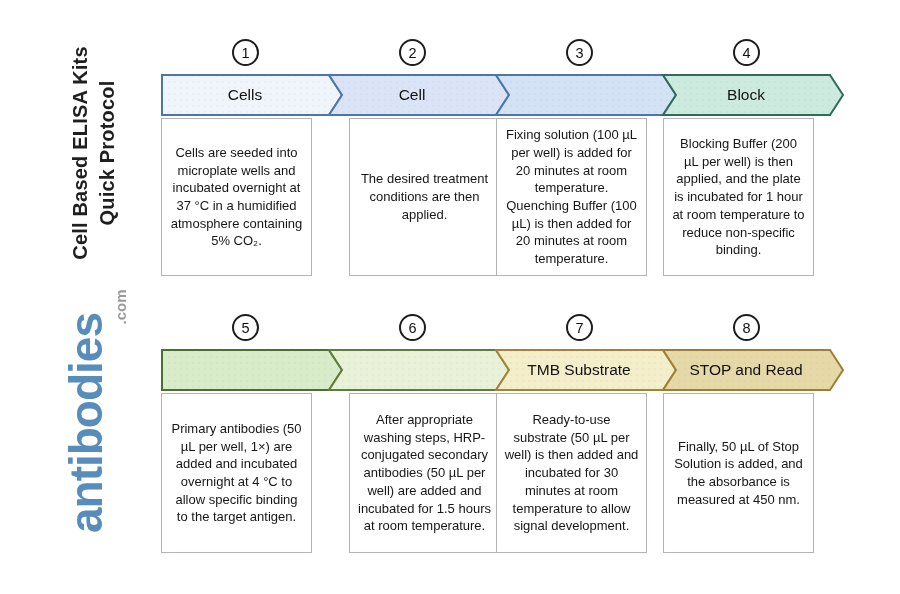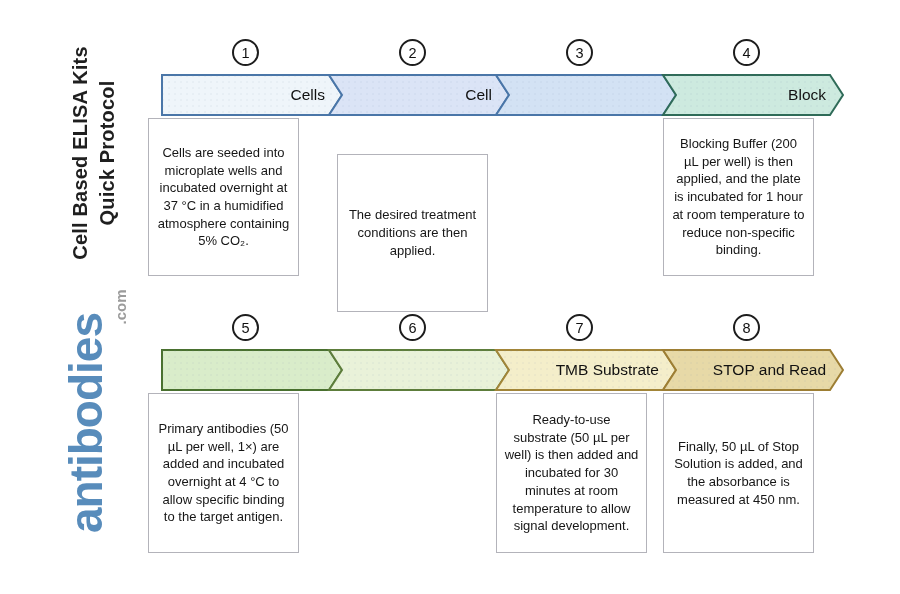--- a/index.html
+++ b/index.html
@@ -59,21 +59,21 @@
   
   .arrow-svg { position: absolute; left: 161px; width: 684px; height: 42px; }
   .row1-svg { top: 74px; }
   .row2-svg { top: 349px; }
 
   .step-label {
     position: absolute;
     width: 160px;
     height: 42px;
     line-height: 42px;
-    text-align: right;
+    text-align: center;
     font-size: 15.5px;
     color: #111111;
   }
   .row1-label { top: 74px; }
   .row2-label { top: 349px; }
 
   .badge {
     position: absolute;
     width: 27px;
     height: 27px;
@@ -101,22 +101,22 @@
     justify-content: center;
     text-align: center;
     padding: 8px 7px;
     font-size: 13px;
     line-height: 1.36;
     color: #161616;
   }
   .row1-box { top: 118px; height: 158px; }
   .row2-box { top: 393px; height: 160px; }
 
-  .c0 { left: 148px; }
-  .c1 { left: 337px; margin-top: 36px; }
+  .c0 { left: 161px; }
+  .c1 { left: 349px; }
   .c2 { left: 496px; }
   .c3 { left: 663px; }
   .l0 { left: 165px; }
   .l1 { left: 332px; }
   .l2 { left: 499px; }
   .l3 { left: 666px; }
   .b0 { left: 232px; }
   .b1 { left: 399px; }
   .b2 { left: 566px; }
   .b3 { left: 733px; }
@@ -166,20 +166,23 @@
   <div class="step-label row1-label l0">Cells</div>
   <div class="step-label row1-label l1">Cell</div>
   <div class="step-label row1-label l3">Block</div>
 
   <div class="desc-box row1-box c0">
       <span>Cells are seeded into microplate wells and incubated overnight at 37 °C in a humidified atmosphere containing 5% CO₂.</span>
     </div>
   <div class="desc-box row1-box c1">
       <span>The desired treatment conditions are then applied.</span>
     </div>
+  <div class="desc-box row1-box c2">
+      <span>Fixing solution (100 µL per well) is added for 20 minutes at room temperature. Quenching Buffer (100 µL) is then added for 20 minutes at room temperature.</span>
+    </div>
   <div class="desc-box row1-box c3">
       <span>Blocking Buffer (200 µL per well) is then applied, and the plate is incubated for 1 hour at room temperature to reduce non-specific binding.</span>
     </div>
 
   <div class="badge row2-badge b0">
       <span>5</span>
     </div>
   <div class="badge row2-badge b1">
       <span>6</span>
     </div>
@@ -200,20 +203,23 @@
     <polygon stroke-width="2" points="502,1 669,1 682,21 669,41 502,41 515,21" fill="#e7d9a7" stroke="#9d7e33"></polygon>
     <polygon points="502,1 669,1 682,21 669,41 502,41 515,21" fill="url(#dotpat)" stroke="none"></polygon>
   </svg>
 
   <div class="step-label row2-label l2">TMB Substrate</div>
   <div class="step-label row2-label l3">STOP and Read</div>
 
   <div class="desc-box row2-box c0">
       <span>Primary antibodies (50 µL per well, 1×) are added and incubated overnight at 4 °C to allow specific binding to the target antigen.</span>
     </div>
+  <div class="desc-box row2-box c1">
+      <span>After appropriate washing steps, HRP-conjugated secondary antibodies (50 µL per well) are added and incubated for 1.5 hours at room temperature.</span>
+    </div>
   <div class="desc-box row2-box c2">
       <span>Ready-to-use substrate (50 µL per well) is then added and incubated for 30 minutes at room temperature to allow signal development.</span>
     </div>
   <div class="desc-box row2-box c3">
       <span>Finally, 50 µL of Stop Solution is added, and the absorbance is measured at 450 nm.</span>
     </div>
 
 </div>
 
 </body></html>

